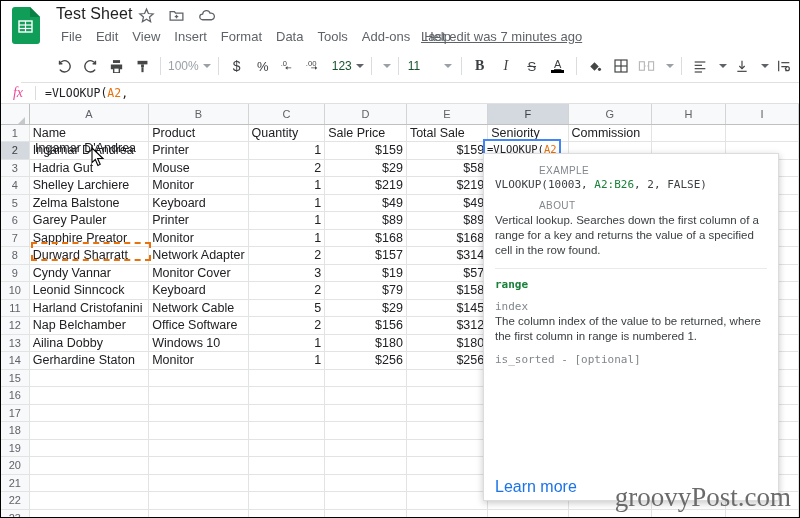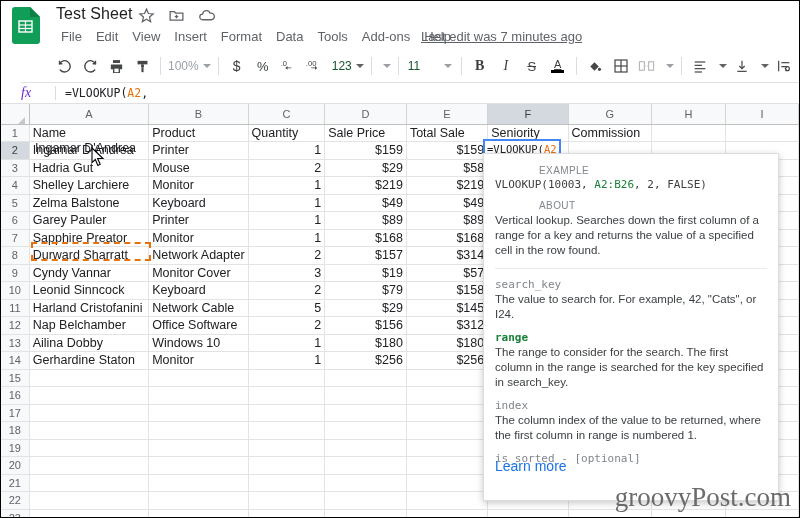--- a/index.html
+++ b/index.html
@@ -93,23 +93,23 @@
 
   
   .formulabar {
     position: absolute; left: 0; top: 82px;
     width: 798px; height: 21px;
     background: #fff;
     border-bottom: 1px solid #e0e0e0;
     display: flex; align-items: center;
   }
   .fx {
-    width: 34px; 
+    width: 34px; text-align: center;
     font-family: "Liberation Serif", serif;
-    font-style: italic; font-size: 14px; color: #6d28d9; margin-left: 20px;
+    font-style: italic; font-size: 14px; color: #ec4899;
   }
   .fbsep { width: 1px; height: 14px; background: #dadce0; }
   .formula-text {
     flex: 1; padding-left: 9px;
     font-family: "DejaVu Sans Mono", monospace;
     font-size: 11.5px; color: #202124;
     white-space: pre;
   }
   .ref-orange { color: #e8710a; }
 
@@ -275,22 +275,22 @@
   }
   .arg-block { margin-bottom: 9px; }
   .arg-name {
     font-family: "DejaVu Sans Mono", monospace;
     font-size: 11px; color: #80868b;
     margin-bottom: 1px;
   }
   .arg-name.active { color: #188038; font-weight: bold; }
   .arg-desc { font-size: 11.5px; line-height: 15px; color: #3c4043; }
   .learn-more {
-    position: absolute; left: 11px; bottom: 26px;
-    font-size: 14px; color: #1a73e8; cursor: pointer;
+    position: absolute; left: 11px; bottom: 4px;
+    font-size: 16px; color: #1a73e8; cursor: pointer;
   }
 
   
   .watermark {
     position: absolute; right: 8px; bottom: 4px;
     font-family: "Liberation Serif", serif;
     font-size: 27px; color: #6b6b6b;
     z-index: 30; pointer-events: none;
     white-space: nowrap;
   }
@@ -851,26 +851,21 @@
     <div class="help-body">
       <div class="sect-label">EXAMPLE</div>
       <div class="mono"><span>VLOOKUP(10003, </span><span class="grn">A2:B26</span><span>, 2, FALSE)</span></div>
 
       <div class="sect-label" style="margin-top:9px">ABOUT</div>
       <div class="about-text">Vertical lookup. Searches down the first column of a range for a key and returns the value of a specified cell in the row found.</div>
 
       <div class="help-divider"></div>
 
       <div class="arg-block">
-        <div class="arg-name">search_key</div>
-        <div class="arg-desc">The value to search for. For example, 42, "Cats", or I24.</div>
-      </div>
-      <div class="arg-block">
         <div class="arg-name active">range</div>
-        <div class="arg-desc">The range to consider for the search. The first column in the range is searched for the key specified in search_key.</div>
       </div>
       <div class="arg-block">
         <div class="arg-name">index</div>
         <div class="arg-desc">The column index of the value to be returned, where the first column in range is numbered 1.</div>
       </div>
       <div class="arg-block">
         <div class="arg-name">is_sorted - [optional]</div>
 
       </div>
     </div>

